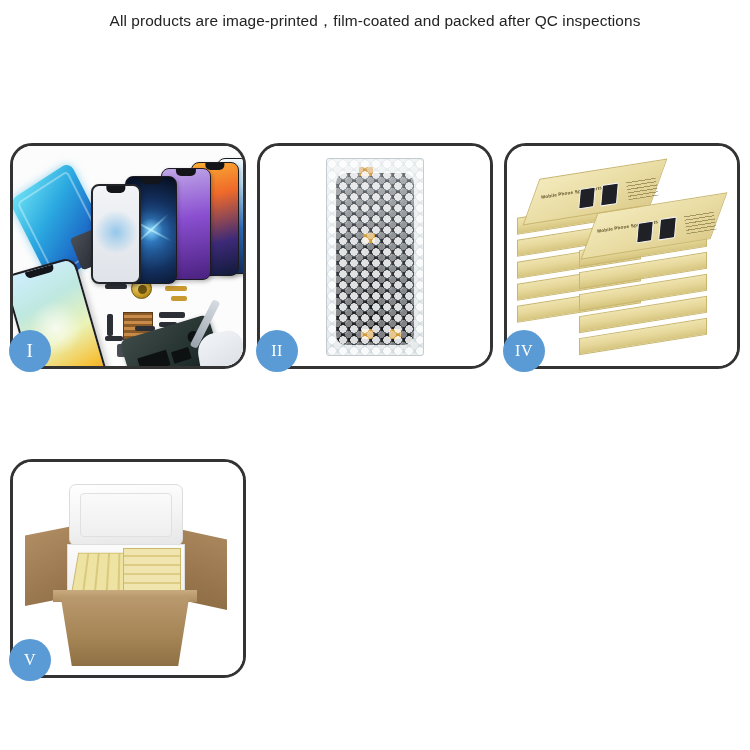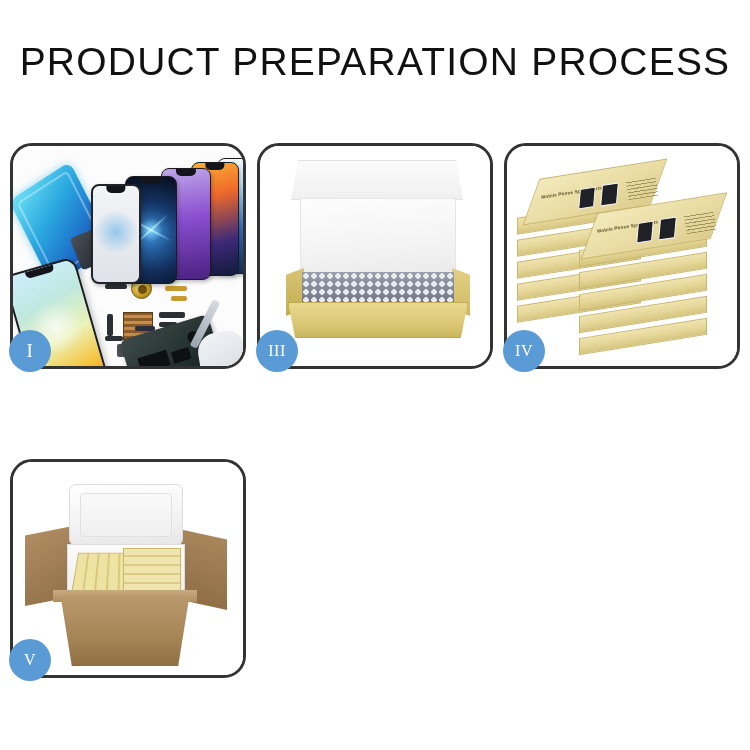--- a/index.html
+++ b/index.html
@@ -362,21 +362,21 @@
   .c-tape {
     position:absolute; background:rgba(140,110,66,.75); border-radius:1px;
   }
 </style>
 </head>
 <body>
 
 <div class="page">
 
   <div class="header">
-    <div class="title">PRODUCT PREPARATION PROCESS</div>
+    <div class="subtitle">All products are image-printed，film-coated and packed after QC inspections</div>
   </div>
 
   <div class="grid">
 
     <div class="panel">
       <div class="panel-inner p1">
         <div class="lcd-blue"></div>
         <div class="lcd-chip"></div>
 
         <div class="phone-fan">
@@ -424,34 +424,36 @@
           <div class="ic" style="left:46px;top:26px;width:18px;height:12px;"></div>
 
           <div class="ic" style="left:66px;top:12px;width:12px;height:12px;border-radius:50%;"></div>
         </div>
         <div class="tweezer"></div>
         <div class="hand"></div>
       </div>
       <div class="badge">I</div>
     </div>
 
-
     <div class="panel">
-      <div class="panel-inner p3">
-        <div class="b3-lid-back"></div>
-        <div class="b3-foam"></div>
-        <div class="b3-left-wall"></div>
-        <div class="b3-right-wall"></div>
-        <div class="b3-bubble-fill">
-          <div class="bb"></div>
+      <div class="panel-inner p2">
+        <div class="bw-bag">
+          <div class="bw-screen"></div>
+          <div class="bw-flex"></div>
+          <div class="bw-conn" style="left:36px;top:74px;"></div>
+          <div class="bw-conn" style="left:34px;top:170px;"></div>
+          <div class="bw-conn" style="left:62px;top:170px;"></div>
+          <div class="bw-tape" style="left:32px;top:8px;width:14px;height:9px;"></div>
+          <div class="bubbles"></div>
+          <div class="bubbles2"></div>
         </div>
-        <div class="b3-front"></div>
       </div>
-      <div class="badge wide">III</div>
+      <div class="badge wide">II</div>
     </div>
+
 
     <div class="panel">
       <div class="panel-inner p4">
         <div class="stack">
 
           <div class="kbox" style="left:2px;  top:44px;"></div>
           <div class="kbox" style="left:2px;  top:66px;"></div>
           <div class="kbox" style="left:2px;  top:88px;"></div>
           <div class="kbox" style="left:2px;  top:110px;"></div>
           <div class="kbox" style="left:2px;  top:132px;"></div>

